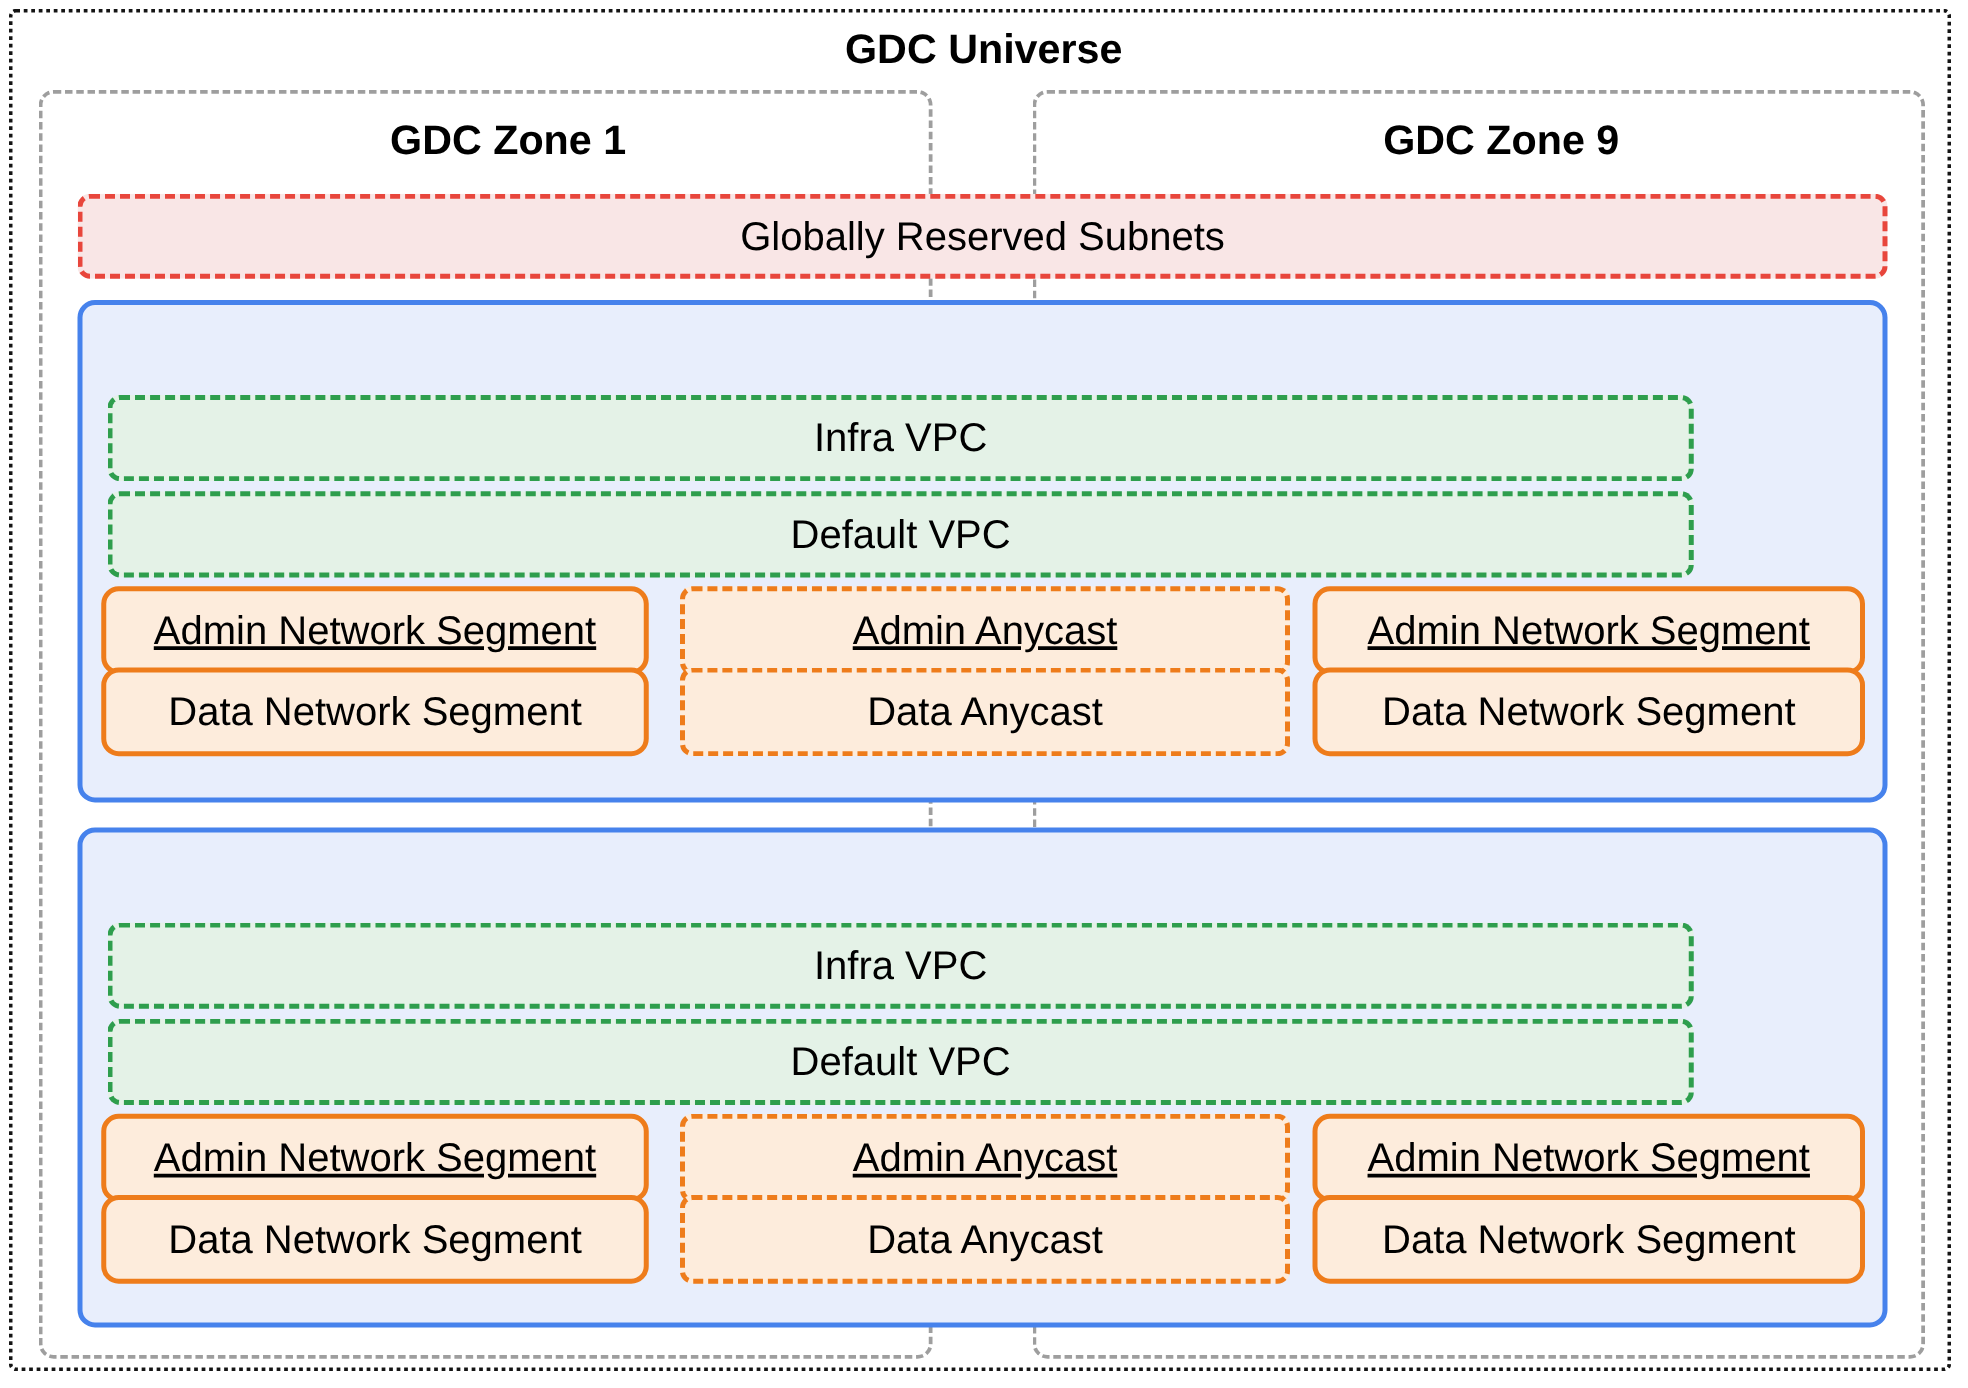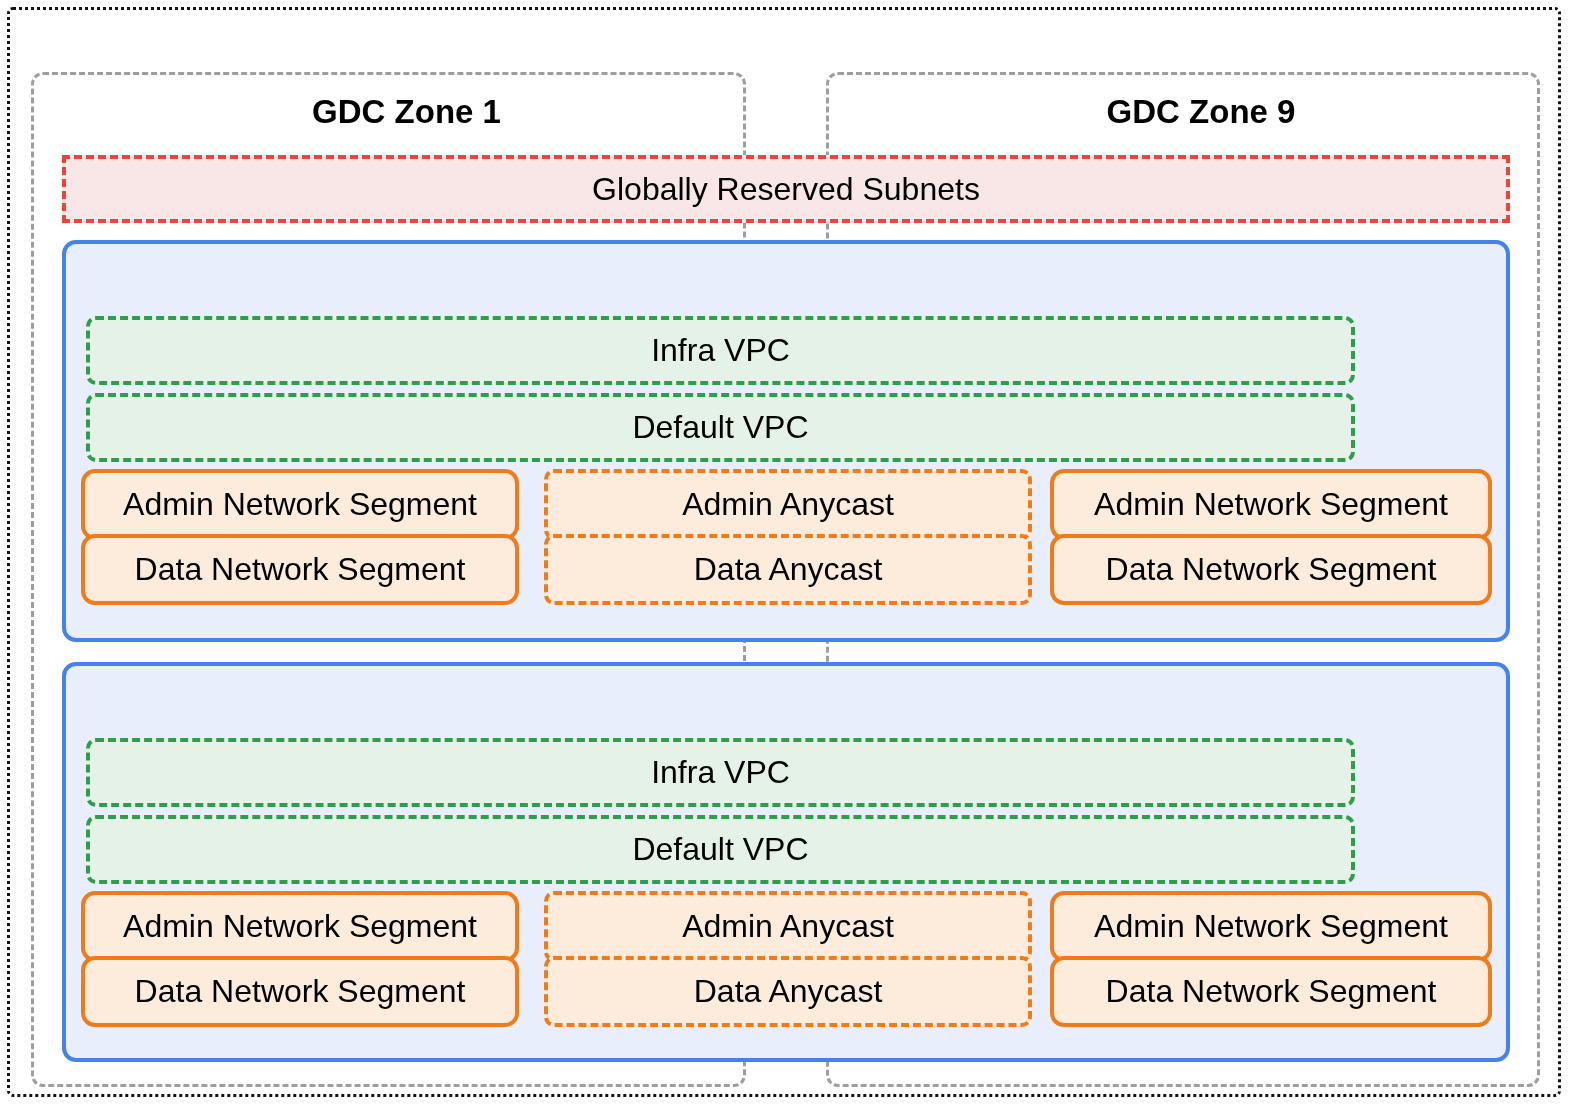--- a/index.html
+++ b/index.html
@@ -55,21 +55,21 @@
     padding-left: 36px;
   }
 
   
   .reserved {
     position: absolute;
     left: 62px; top: 155px;
     width: 1448px; height: 68px;
     background: var(--reserved_bg, #f9e6e6);
     border: 4px dashed var(--reserved_border, #e8463c);
-    border-radius: 0;
+    border-radius: 10px;
     box-sizing: border-box;
     display: flex; align-items: center; justify-content: center;
     font-size: 32px;
   }
 
   
   .org {
     position: absolute;
     left: 62px;
     width: 1448px; height: 402px;
@@ -113,33 +113,34 @@
     font-size: 32px;
   }
   .seg--solid {
     border: 4px solid var(--segment_border, #ee7c1b);
     border-radius: 14px;
   }
   .seg--dashed {
     border: 4px dashed var(--segment_border, #ee7c1b);
     border-radius: 10px;
   }
-  .row-admin { top: 225px; }
+  .row-admin { top: 225px; text-decoration: underline; }
   .row-data  { top: 290px; }
   .col-left  { left: 15px;  width: 438px; }
   .col-mid   { left: 478px; width: 488px; }
   .col-right { left: 984px; width: 442px; }
 </style>
 </head>
 <body>
 
 <div class="stage">
 
   <div class="outer-border"></div>
 
+  <div class="main-title">GDC Universe</div>
 
   <div class="zone zone--1">
     <div class="zone-title">GDC Zone 1</div>
   </div>
 
   <div class="zone zone--2">
     <div class="zone-title">GDC Zone 9</div>
   </div>
 
   <div class="reserved">

